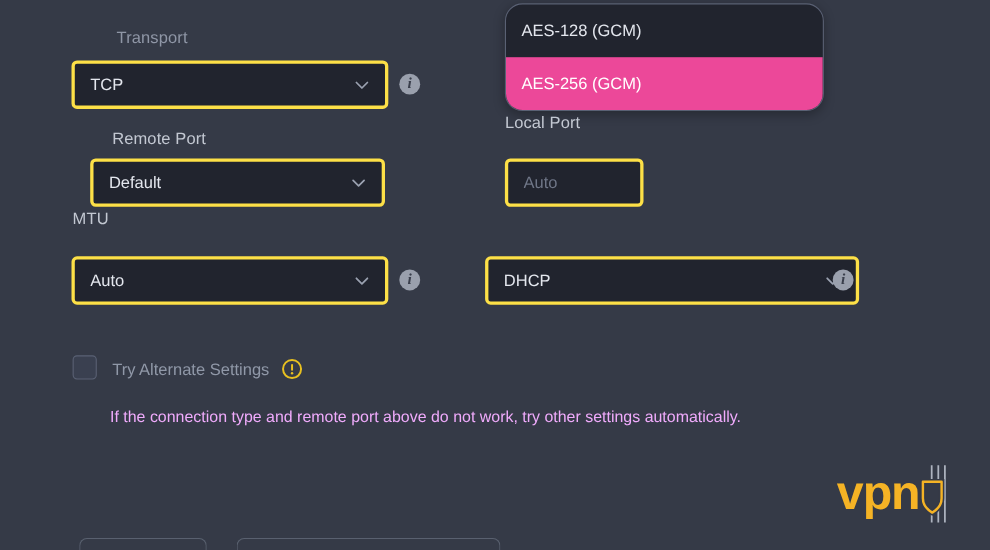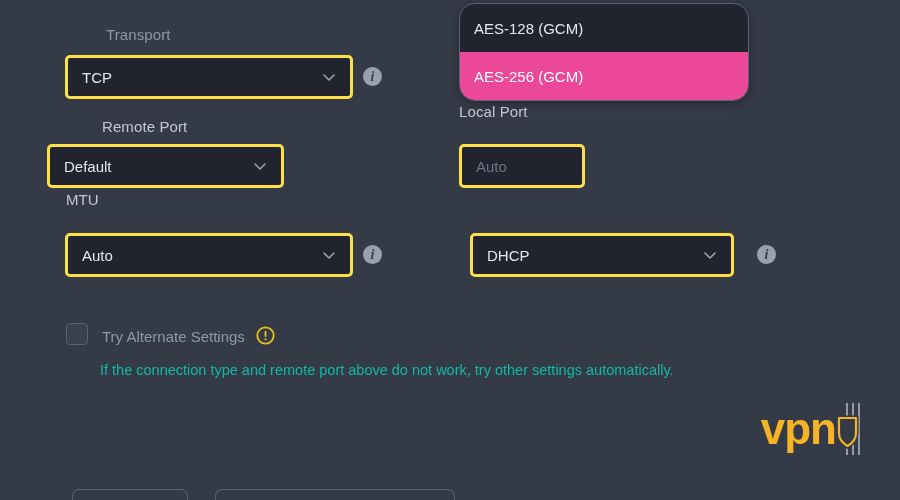--- a/index.html
+++ b/index.html
@@ -132,31 +132,31 @@
     width: 19px;
     height: 19px;
     flex: 0 0 auto;
     display: block;
   }
   .warn-icon svg { display: block; }
 
   .help-text {
     position: absolute;
     left: 100px;
-    top: 362px;
-    color: #14b8a6;
+    top: 372px;
+    color: #f0abfc;
     font-size: 14.5px;
     white-space: nowrap;
   }
 
   
   .logo {
     position: absolute;
     right: 28px;
-    top: 404px;
+    top: 424px;
     display: flex;
     align-items: center;
     height: 50px;
     justify-content: space-between;
   }
   .logo-vpn {
     color: #f5b325;
     font-size: 44px;
     font-weight: bold;
     letter-spacing: -1px;
@@ -212,21 +212,21 @@
     <div class="dropdown-option">
       <span>AES-128 (GCM)</span>
     </div>
     <div class="dropdown-option selected">
       <span>AES-256 (GCM)</span>
     </div>
   </div>
 
   <div class="field-label" style="left:66px; top:118px;margin-left:36px;">Remote Port</div>
 
-  <div class="select-box" style="left:47px; top:144px; width:237px; height:44px;">
+  <div class="select-box" style="left:82px; top:144px; width:268px; height:44px;">
     <span class="select-value">Default</span>
     <span class="chevron">
       <svg width="18" height="18" viewBox="0 0 18 18">
         <path d="M4 7 L9 12 L14 7" fill="none" stroke="#9aa1b0" stroke-width="1.6" stroke-linecap="round" stroke-linejoin="round"></path>
       </svg>
     </span>
   </div>
 
   <div class="field-label" style="left:459px; top:103px;">Local Port</div>
 
@@ -241,21 +241,21 @@
     <span class="chevron">
       <svg width="18" height="18" viewBox="0 0 18 18">
         <path d="M4 7 L9 12 L14 7" fill="none" stroke="#9aa1b0" stroke-width="1.6" stroke-linecap="round" stroke-linejoin="round"></path>
       </svg>
     </span>
   </div>
 
   <div class="info-icon" style="left:363px; top:245px;">i</div>
 
 
-  <div class="select-box" style="left:470px; top:233px; width:264px; height:44px;">
+  <div class="select-box" style="left:441px; top:233px; width:340px; height:44px;">
     <span class="select-value">DHCP</span>
     <span class="chevron">
       <svg width="18" height="18" viewBox="0 0 18 18">
         <path d="M4 7 L9 12 L14 7" fill="none" stroke="#9aa1b0" stroke-width="1.6" stroke-linecap="round" stroke-linejoin="round"></path>
       </svg>
     </span>
   </div>
 
   <div class="info-icon" style="left:757px; top:245px;">i</div>
 

